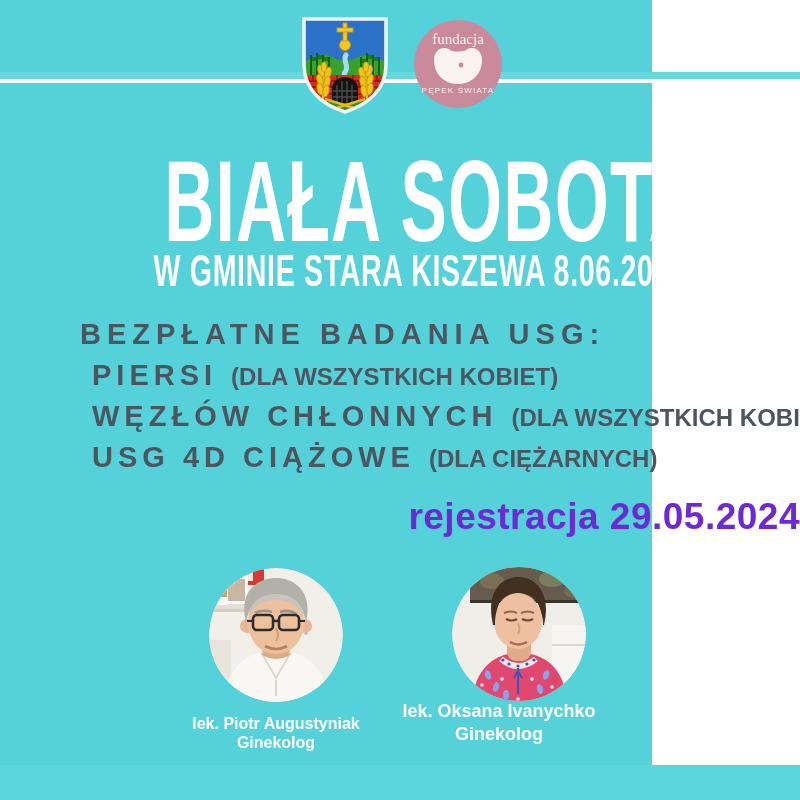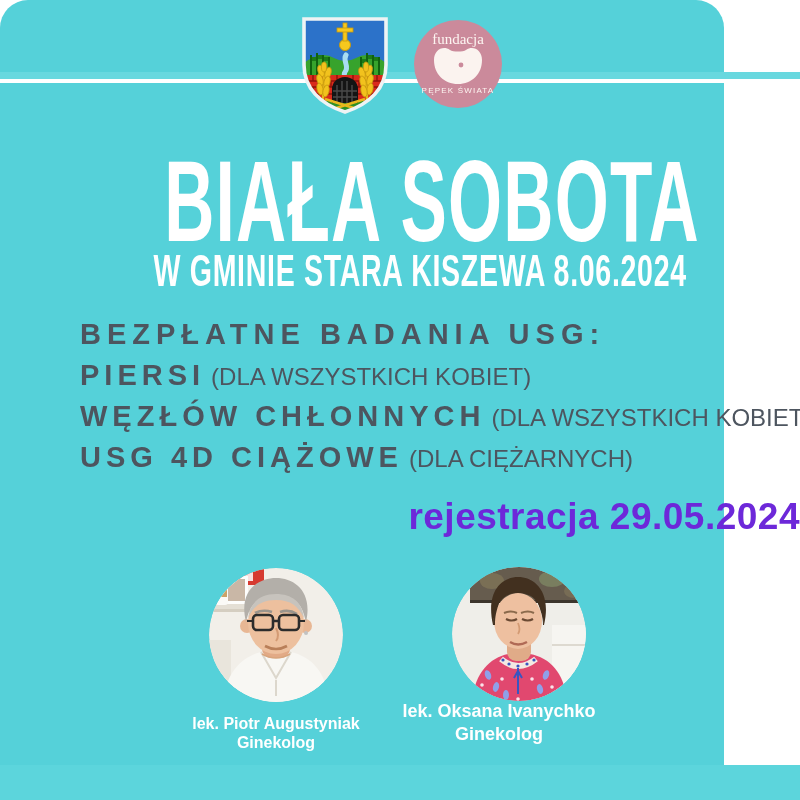--- a/index.html
+++ b/index.html
@@ -1,39 +1,39 @@
 <!DOCTYPE html>
 <html><head>
 <meta charset="utf-8">
 <style>
   html,body{margin:0;padding:0;}
   body{width:800px;height:800px;overflow:hidden;font-family:"Liberation Sans",sans-serif;}
-  .poster{position:relative;width:724px;height:800px;background:#55d1d9;border-radius:28px;}
+  .poster{position:relative;width:652px;height:800px;background:#55d1d9;}
 
   
   .band{position:absolute;left:0;top:72px;width:800px;height:7px;background:#68d8df;}
   .rule{position:absolute;left:0;top:79px;width:800px;height:4px;background:#ffffff;}
   .bottom-strip{position:absolute;left:0;top:765px;width:800px;height:35px;background:#5cd5dc;}
 
   
   .coat{position:absolute;left:299px;top:15px;width:92px;height:100px;z-index:3;}
   .foundation{position:absolute;left:414px;top:20px;width:88px;height:88px;z-index:3;}
 
   
   .title{position:absolute;left:0;top:146px;width:800px;text-align:left;color:#ffffff;}
   .title .t{display:inline-block;font-size:112px;font-weight:700;line-height:1;letter-spacing:2px;transform:scale(0.62,1.02);transform-origin:center;white-space:nowrap;}
   .subtitle{position:absolute;left:0;top:250px;width:800px;text-align:center;color:#ffffff;margin-left:20px;}
   .subtitle .t{display:inline-block;font-size:42px;font-weight:700;line-height:1;letter-spacing:1px;transform:scale(0.68,1.05);transform-origin:center;white-space:nowrap;}
 
   
   .services{position:absolute;left:80px;top:314px;width:700px;color:#4d555f;}
   .svc-line{height:41px;line-height:41px;white-space:nowrap;}
   .svc-head{font-size:29px;font-weight:700;letter-spacing:6px;}
-  .svc-name{font-size:29px;font-weight:700;letter-spacing:5px;}
-  .svc-note{font-size:24px;font-weight:400;letter-spacing:0px;margin-left:6px;}
+  .svc-name{font-size:29px;font-weight:700;letter-spacing:5px;margin-left:12px;}
+  .svc-note{font-size:24px;font-weight:700;letter-spacing:0px;margin-left:14px;}
 
   
   .registration{position:absolute;left:0;top:496px;width:800px;text-align:right;color:#6d28d9;font-size:37px;font-weight:700;letter-spacing:0.5px;}
 
   
   .photo{position:absolute;border-radius:50%;overflow:hidden;}
   .photo svg{display:block;width:100%;height:100%;}
   .photo-left{left:209px;top:568px;width:134px;height:134px;}
   .photo-right{left:452px;top:567px;width:134px;height:134px;}
 

